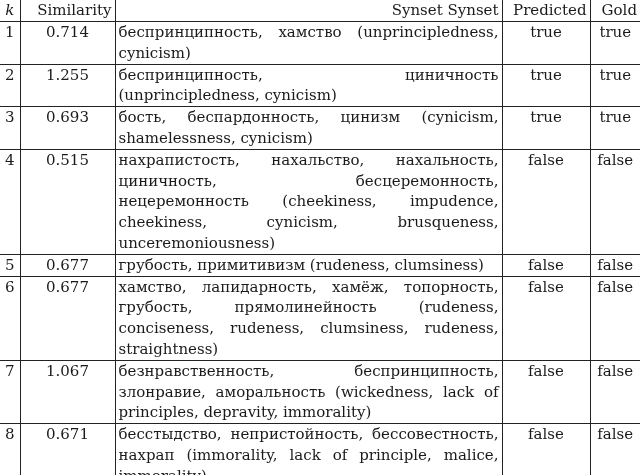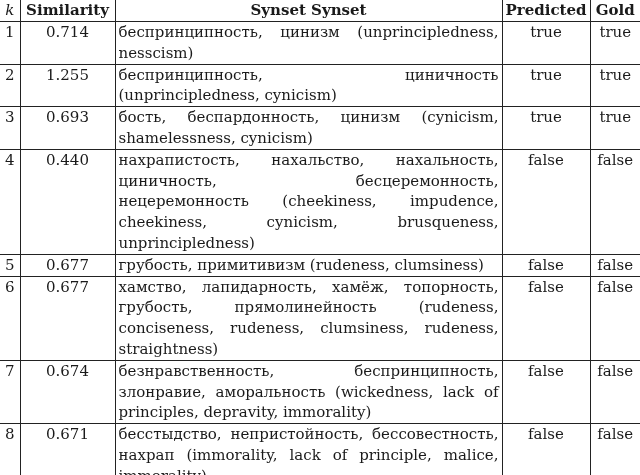--- a/index.html
+++ b/index.html
@@ -15,21 +15,21 @@
   }
   th, td {
     border: 1px solid #222;
     padding: 0 3px;
     vertical-align: top;
     line-height: 20.8px;
   }
   tr:first-child th { border-top: none; }
   th:first-child, td:first-child { border-left: none; }
   th:last-child, td:last-child { border-right: none; }
-  th { font-weight: bold; text-align: center; height: 21px; }
+  th { font-weight: normal; text-align: right; height: 21px; }
   th.k { font-style: italic; font-weight: normal; text-align: center; }
   td.c { text-align: center; }
   td.syn { text-align: justify; hyphens: manual; }
   col.k { width: 20px; }
   col.sim { width: 95px; }
   col.syn { width: 387px; }
   col.pred { width: 88px; }
   col.gold { width: 50px; }
 </style>
 </head>
@@ -49,62 +49,62 @@
       <th>Similarity</th>
       <th>Synset Synset</th>
       <th>Predicted</th>
       <th>Gold</th>
     </tr>
   </thead>
   <tbody>
     <tr>
       <td class="c">1</td>
       <td class="c">0.714</td>
-      <td class="syn">беспринципность, цинизм (unprincipledness, ness­cism)</td>
+      <td class="syn">беспринципность, хамство (unprincipledness, cyni­cism)</td>
       <td class="c">true</td>
       <td class="c">true</td>
     </tr>
     <tr>
       <td class="c">2</td>
       <td class="c">1.255</td>
       <td class="syn">беспринципность, циничность (unprincipledness, cynicism)</td>
       <td class="c">true</td>
       <td class="c">true</td>
     </tr>
     <tr>
       <td class="c">3</td>
       <td class="c">0.693</td>
       <td class="syn">бость, беспардонность, цинизм (cynicism, shamelessness, cynicism)</td>
       <td class="c">true</td>
       <td class="c">true</td>
     </tr>
     <tr>
       <td class="c">4</td>
-      <td class="c">0.440</td>
-      <td class="syn">нахрапистость, нахальство, нахальность, цинич­ность, бесцеремонность, нецеремонность (cheeki­ness, impudence, cheekiness, cynicism, brusqueness, unprincipledness)</td>
+      <td class="c">0.515</td>
+      <td class="syn">нахрапистость, нахальство, нахальность, цинич­ность, бесцеремонность, нецеремонность (cheeki­ness, impudence, cheekiness, cynicism, brusqueness, unceremoniousness)</td>
       <td class="c">false</td>
       <td class="c">false</td>
     </tr>
     <tr>
       <td class="c">5</td>
       <td class="c">0.677</td>
       <td class="syn">грубость, примитивизм (rudeness, clumsiness)</td>
       <td class="c">false</td>
       <td class="c">false</td>
     </tr>
     <tr>
       <td class="c">6</td>
       <td class="c">0.677</td>
       <td class="syn">хамство, лапидарность, хамёж, топорность, гру­бость, прямолинейность (rudeness, conciseness, rudeness, clumsiness, rudeness, straightness)</td>
       <td class="c">false</td>
       <td class="c">false</td>
     </tr>
     <tr>
       <td class="c">7</td>
-      <td class="c">0.674</td>
+      <td class="c">1.067</td>
       <td class="syn">безнравственность, беспринципность, злонравие, аморальность (wickedness, lack of principles, de­pravity, immorality)</td>
       <td class="c">false</td>
       <td class="c">false</td>
     </tr>
     <tr>
       <td class="c">8</td>
       <td class="c">0.671</td>
       <td class="syn">бесстыдство, непристойность, бессовестность, на­храп (immorality, lack of principle, malice, immoral­ity)</td>
       <td class="c">false</td>
       <td class="c">false</td>

